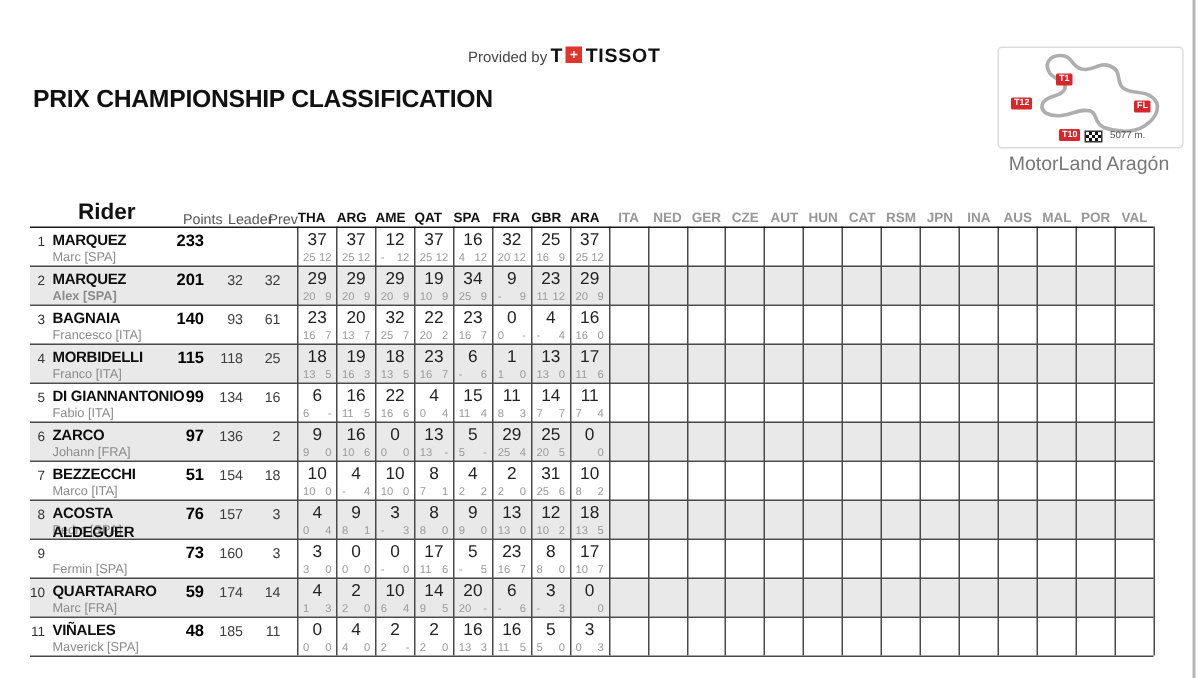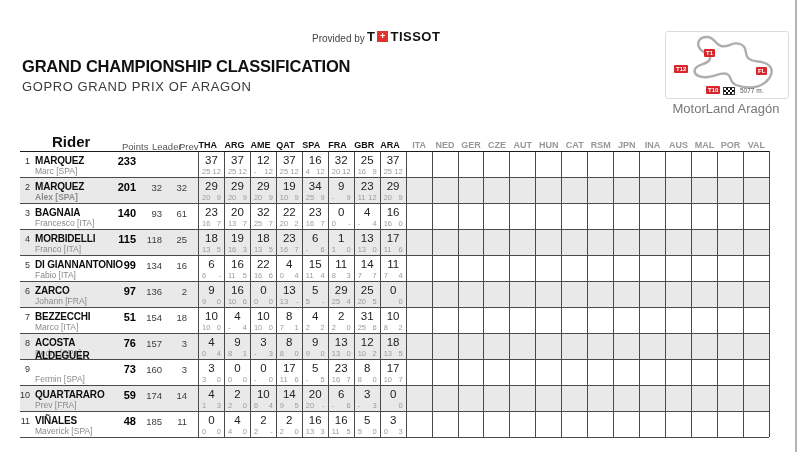--- a/index.html
+++ b/index.html
@@ -50,22 +50,21 @@
     </svg>
   </div>
 
   <div class="abs" id="providedby">Provided by</div>
   <div class="abs" id="tissot">
     <span>T</span>
       <span class="plusbox">+</span>
       <span>TISSOT</span>
   </div>
 
-  <div class="abs" id="title">GRAND CHAMPIONSHIP CLASSIFICATION</div>
-  <div class="abs" id="subtitle">GOPRO GRAND PRIX OF ARAGON</div>
+  <div class="abs" id="title">PRIX CHAMPIONSHIP CLASSIFICATION</div>
 
   <div class="abs" id="trackbox">
     <svg width="122" height="66" viewBox="0 0 122 66">
       <path d="M97,52 C106,46 109,37 101,32 C95,28 87,31 82,26 C78,21 82,15 74,12
                C66,9 63,16 55,14 C48,12 49,5 41,5 C33,5 30,11 34,17 C38,22 45,21 44,27
                C42,33 32,31 29,37 C27,43 34,46 42,45 C50,44 55,40 61,42 C66,44 63,50 70,53
                C78,56 89,57 97,52 Z" fill="none" stroke="#aeaeae" stroke-width="2.4"></path>
     </svg>
     <span class="tlabel" style="left:38px;top:17px;">T1</span>
     <span class="tlabel" style="left:8px;top:33px;">T12</span>
@@ -407,21 +406,21 @@
       <div class="abs sml" style="left: 331.75px; top: 374.5px;">16</div>
       <div class="abs smr" style="left: 328.25px; top: 374.5px; width: 22.45px;">7</div>
       <div class="abs big" style="left: 354.2px; top: 361.5px; width: 25.95px;">8</div>
       <div class="abs sml" style="left: 357.7px; top: 374.5px;">8</div>
       <div class="abs smr" style="left: 354.2px; top: 374.5px; width: 22.45px;">0</div>
       <div class="abs big" style="left: 380.15px; top: 361.5px; width: 25.95px;">17</div>
       <div class="abs sml" style="left: 383.65px; top: 374.5px;">10</div>
       <div class="abs smr" style="left: 380.15px; top: 374.5px; width: 22.45px;">7</div>
       <div class="abs pos" style="left: 14px; top: 389.5px; width: 16px;">10</div>
       <div class="abs rname" style="left: 35px; top: 388.5px;">QUARTARARO</div>
-      <div class="abs rsub" style="left: 35px; top: 399.5px;">Prev [FRA]</div>
+      <div class="abs rsub" style="left: 35px; top: 399.5px;">Marc [FRA]</div>
       <div class="abs rpts" style="left: 96px; top: 389px; width: 40px;">59</div>
       <div class="abs rstat" style="left: 122px; top: 390px; width: 40px;">174</div>
       <div class="abs rstat" style="left: 147px; top: 390px; width: 40px;">14</div>
       <div class="abs big" style="left: 198.5px; top: 387.5px; width: 25.95px;">4</div>
       <div class="abs sml" style="left: 202px; top: 400.5px;">1</div>
       <div class="abs smr" style="left: 198.5px; top: 400.5px; width: 22.45px;">3</div>
       <div class="abs big" style="left: 224.45px; top: 387.5px; width: 25.95px;">2</div>
       <div class="abs sml" style="left: 227.95px; top: 400.5px;">2</div>
       <div class="abs smr" style="left: 224.45px; top: 400.5px; width: 22.45px;">0</div>
       <div class="abs big" style="left: 250.4px; top: 387.5px; width: 25.95px;">10</div>

